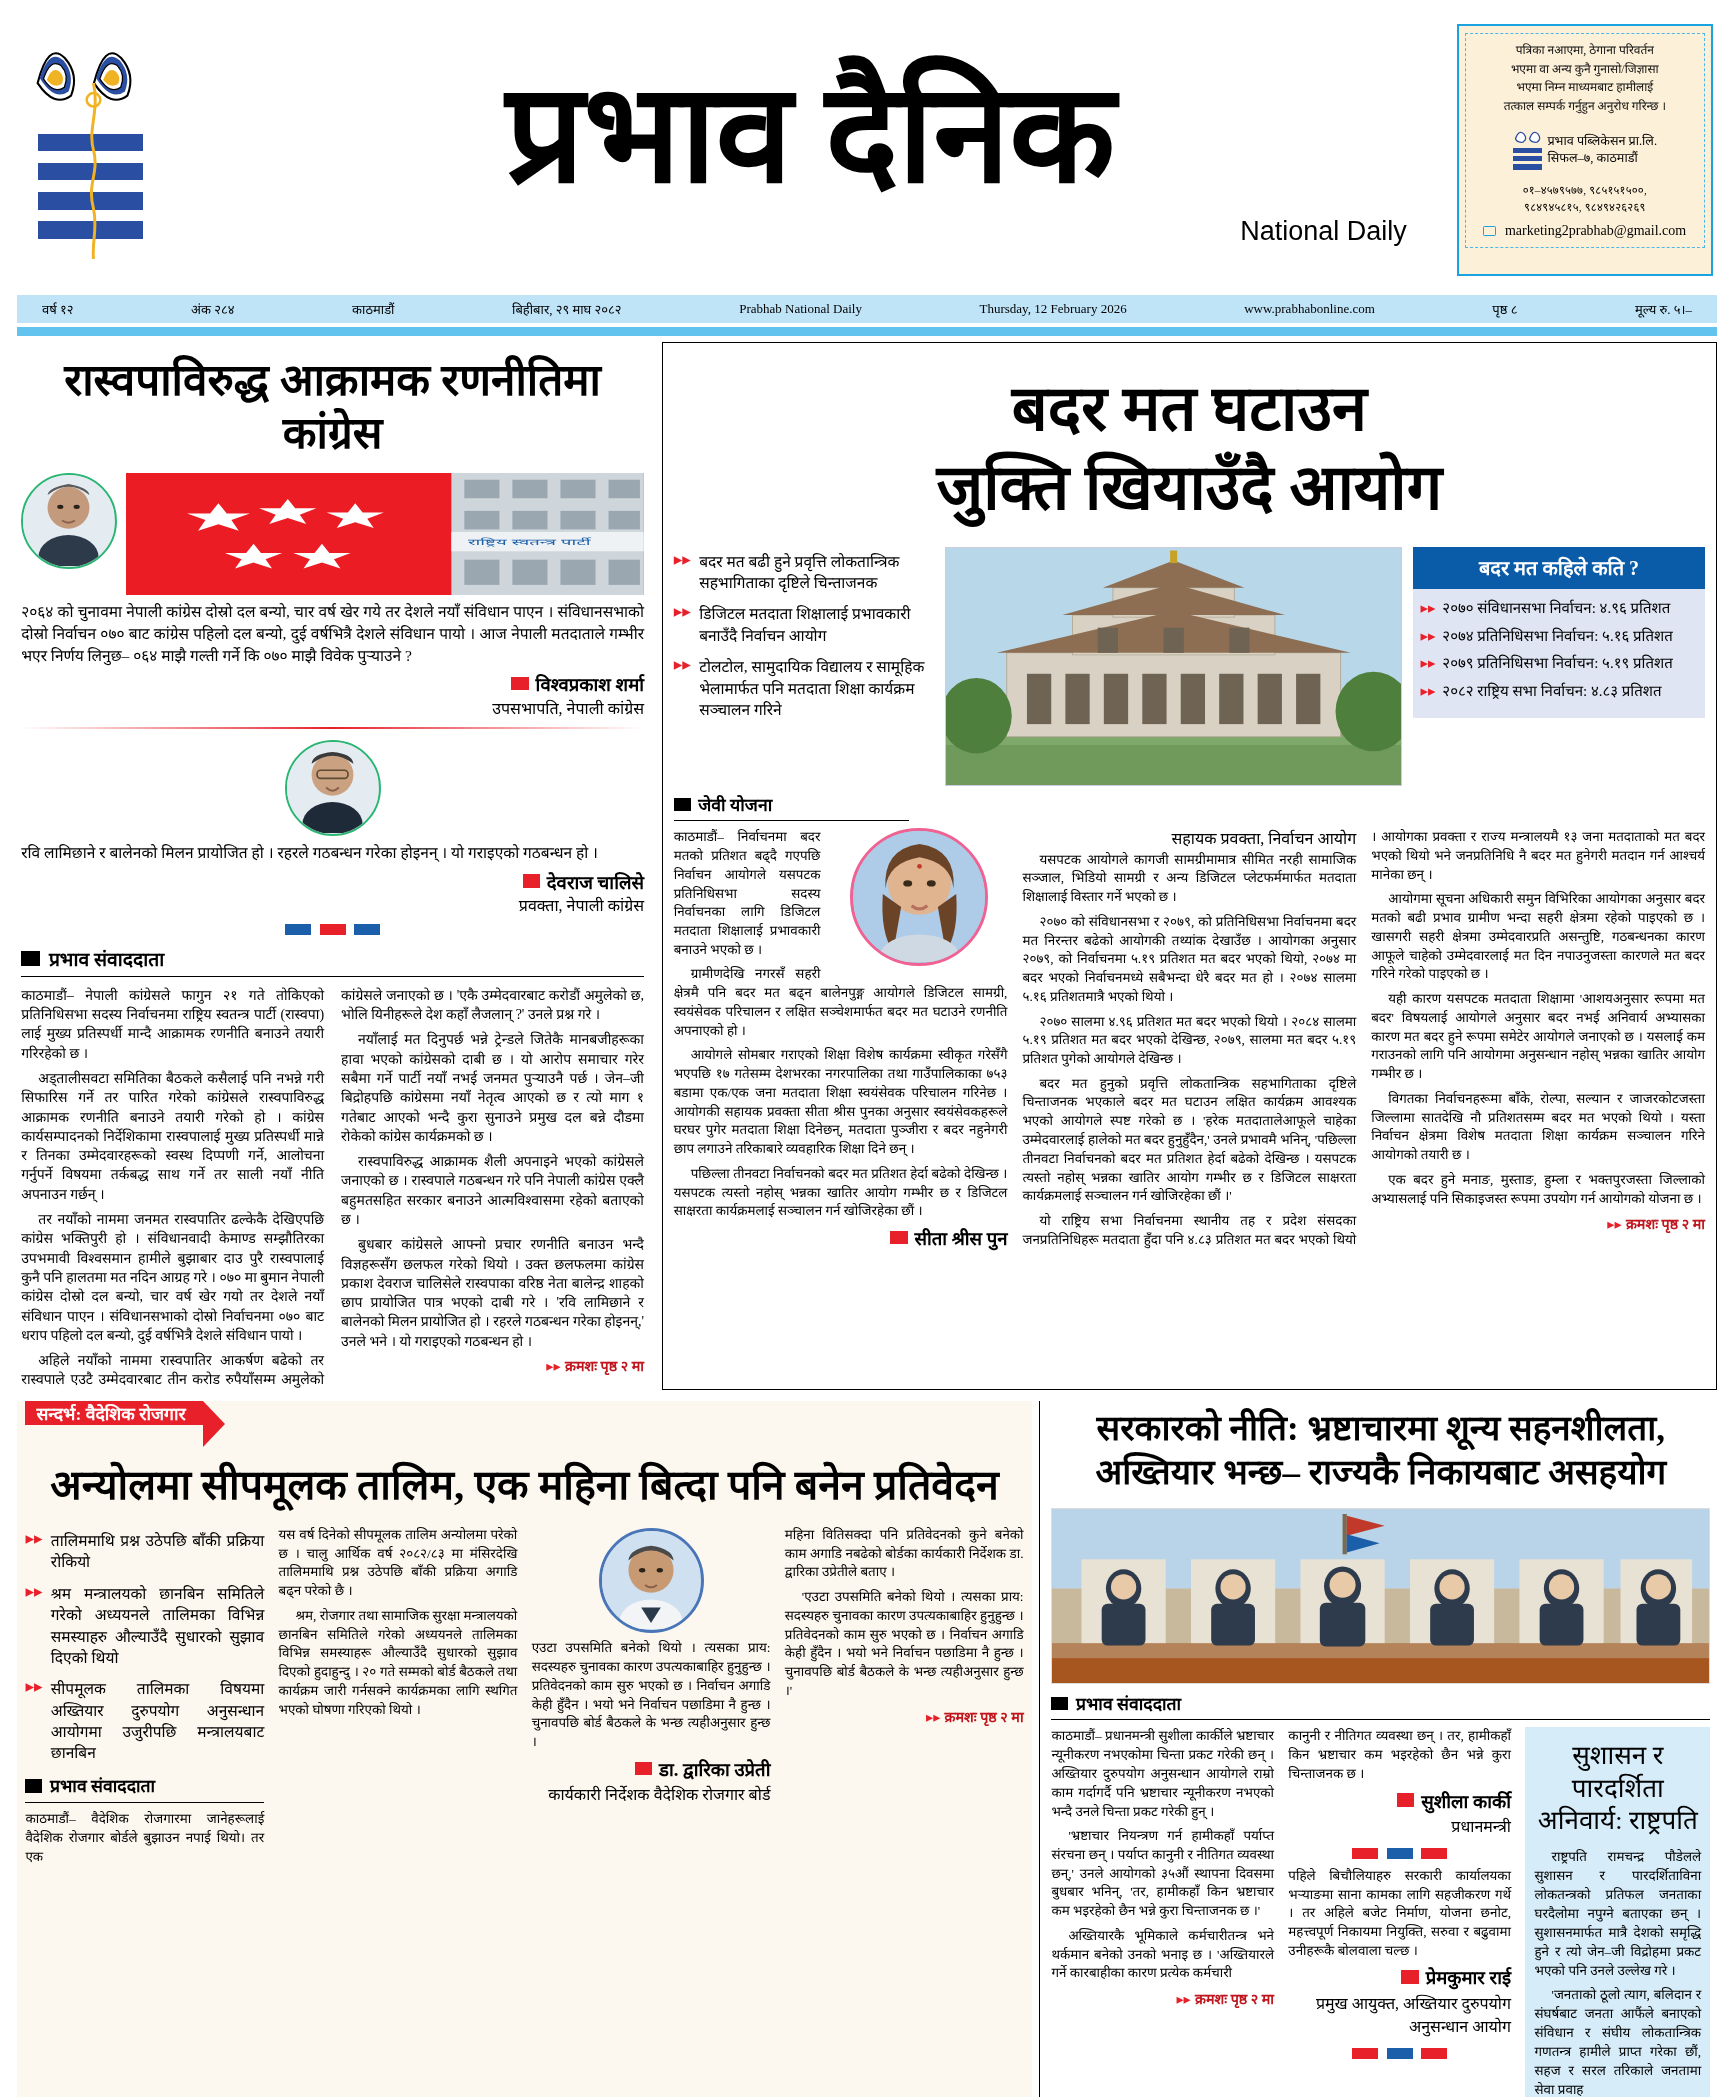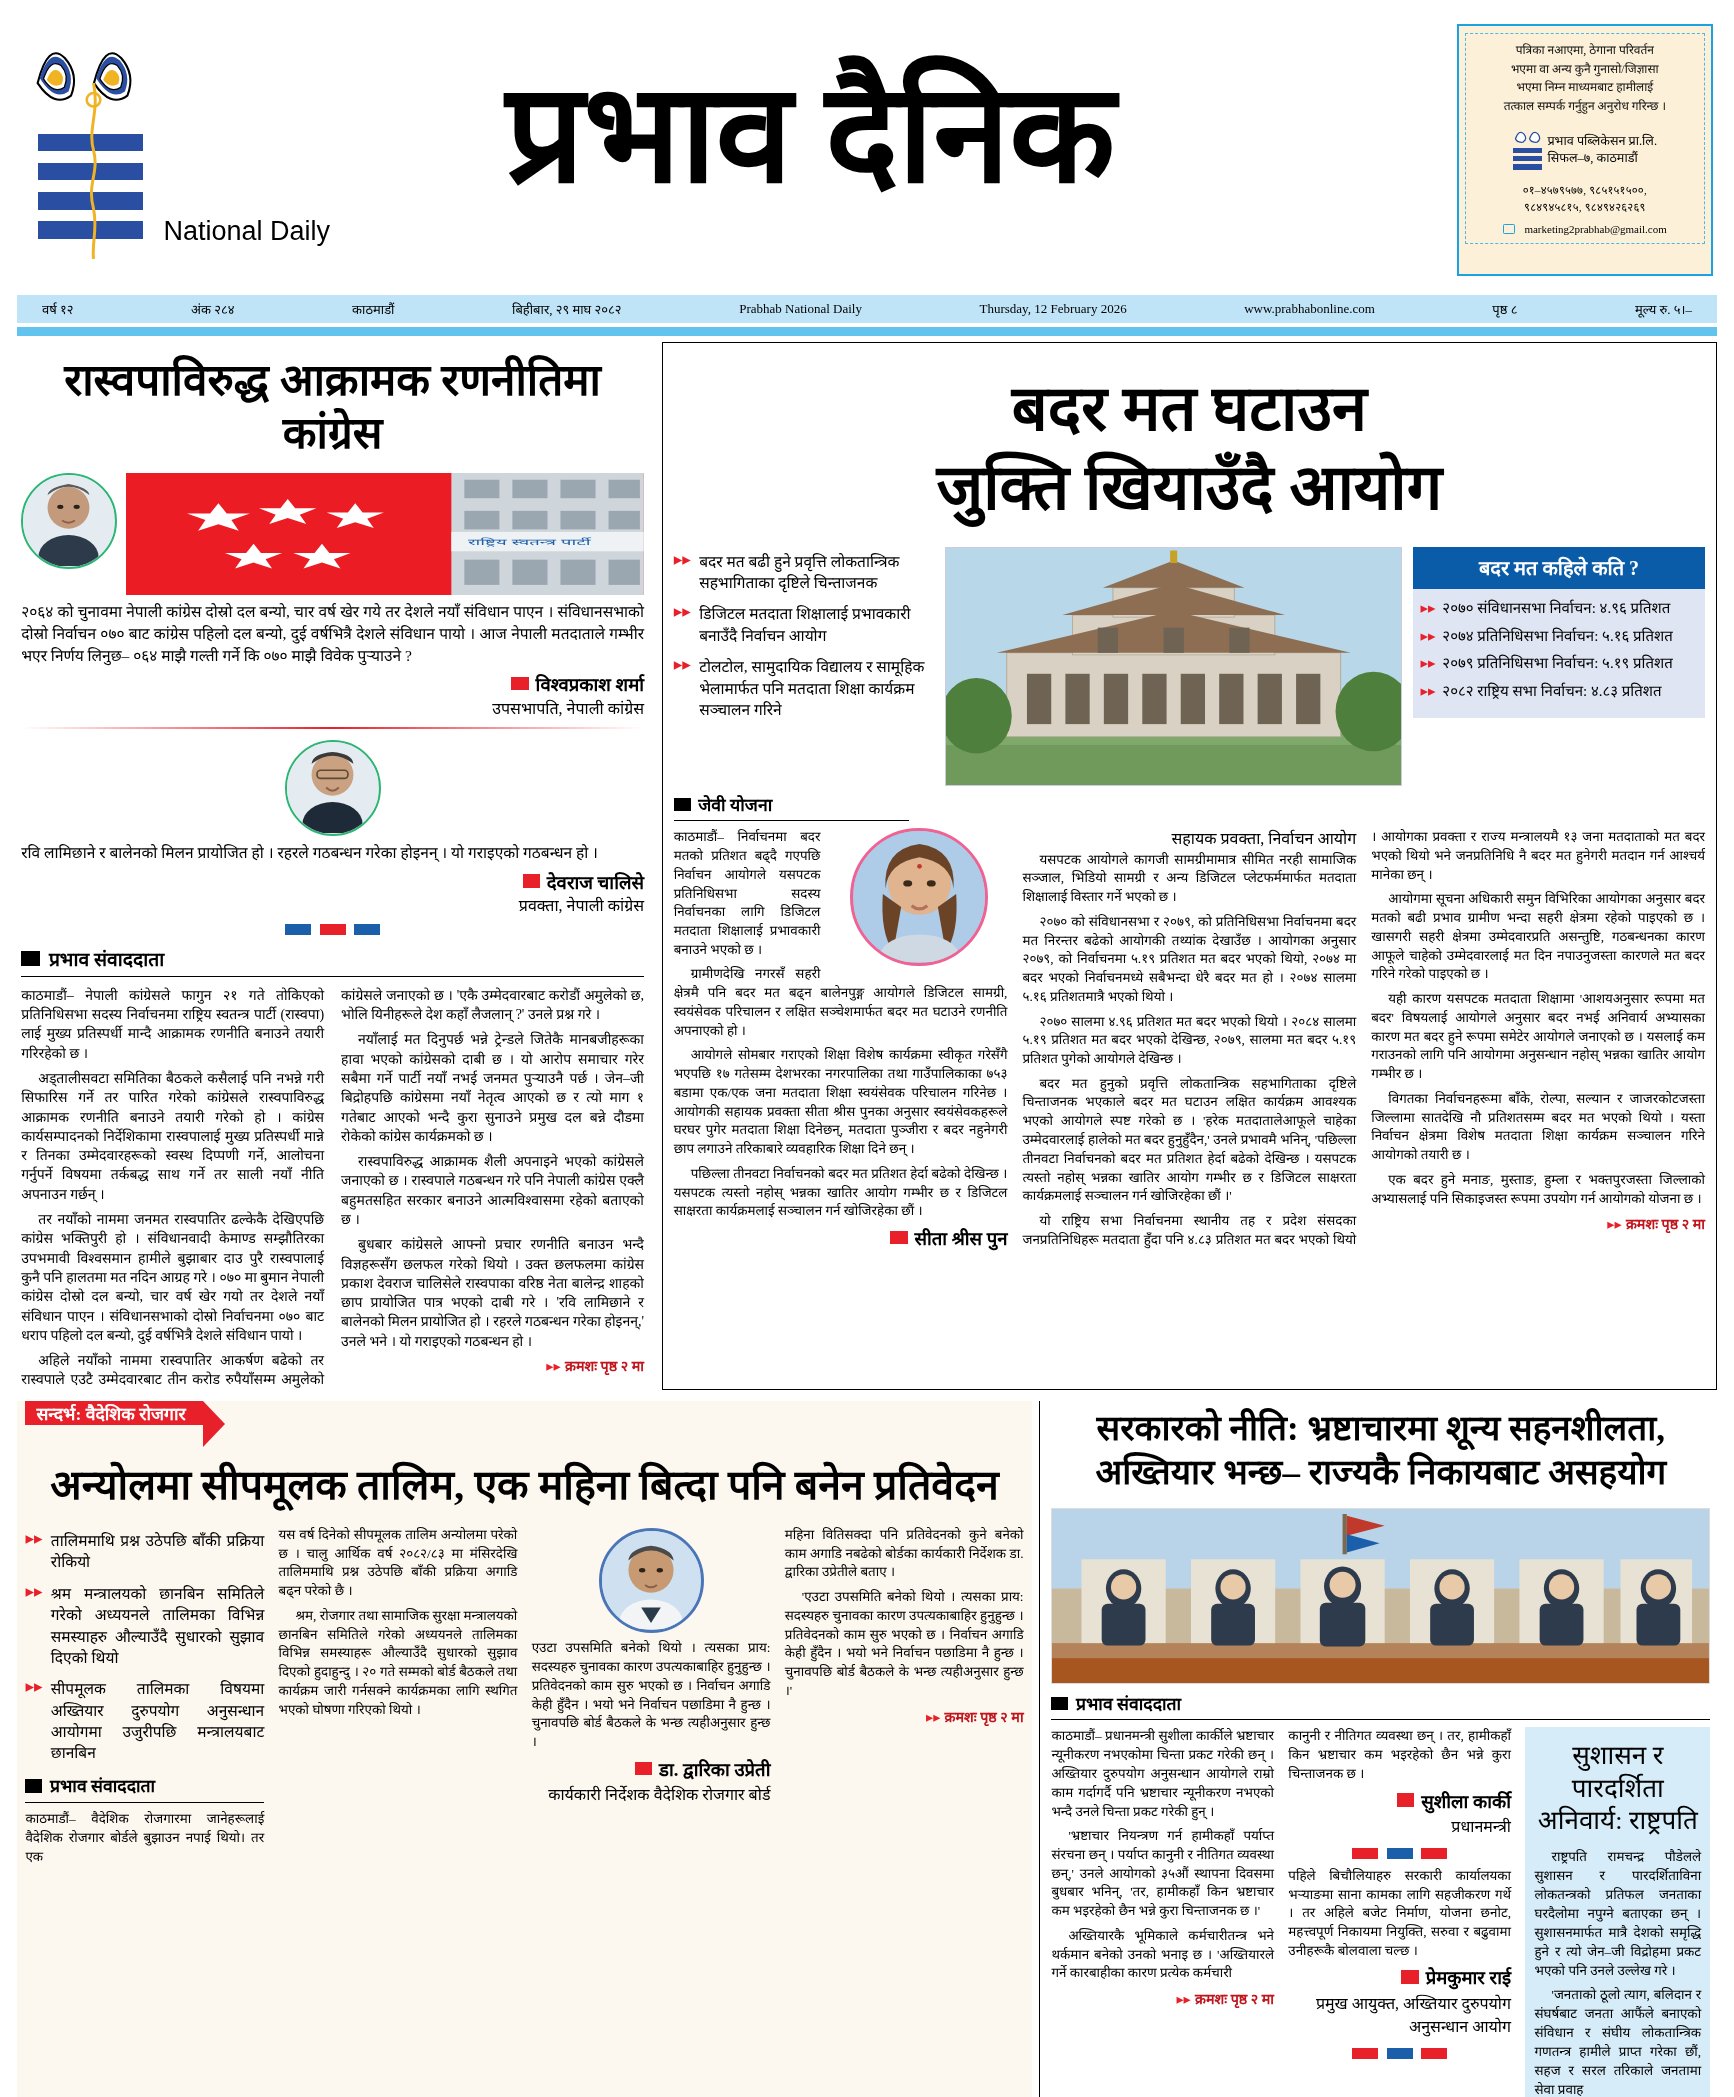--- a/index.html
+++ b/index.html
@@ -20,35 +20,35 @@
   .logo-bars { position:absolute; top:101px; left:12.6px; width:105px;}
   .logo-bar { height:17.6px; background:#2a4ea2; margin-bottom:11.7px; }
   .logo-snake { position:absolute; left:60px; top:50px; width:17px; height:176px; }
 
   .title-block { flex:1; text-align:center; position:relative; }
   .paper-title {
     font-family:"Liberation Serif", serif;
     font-weight:700; font-size:138px; line-height:0.95;
     letter-spacing:-0.8px; margin:16px; padding:0;
   }
-  .paper-subtitle { font-family:"Liberation Sans", sans-serif; font-size:27px; font-weight:400; text-align:left; padding-right:50px; margin-top:1.7px;}
+  .paper-subtitle { font-family:"Liberation Sans", sans-serif; font-size:27px; font-weight:400; text-align:right; padding-right:50px; margin-top:1.7px;}
 
   .ad-box {
     width:256px; min-height:252px; flex:0 0 auto; margin-right:4.2px;
     background:#fdf0d8; border:2.9px solid #1aa3e0; padding:6.7px 5.9px;
     text-align:center;
   }
   .ad-inner { border:1.3px dashed #4ab8e8; padding:7.6px 4.2px; height:100%; }
   .ad-line { font-size:12px; line-height:1.55; color:#111; font-family:"Liberation Serif", serif; }
   .ad-logo-row { display:flex; align-items:center; justify-content:center; gap:5.9px; margin-top:11px; }
   .ad-mini-logo { width:29px; }
   .ad-mini-bar { height:5.5px; background:#2a4ea2; margin:2.9px 0;}
   .ad-company { font-size:12.6px; line-height:1.35; text-align:left; }
   .ad-phones { font-size:11.3px; line-height:1.5; margin-top:9.2px; letter-spacing:0.2px;}
-  .ad-email { font-size:11px; margin-top:7.6px; display:flex; align-items:center; justify-content:center; gap:9px;}
+  .ad-email { font-size:14px; margin-top:7.6px; display:flex; align-items:center; justify-content:center; gap:9px;}
   .email-ic { width:12.6px;height:10px;border:0.8px solid #1aa3e0;border-radius:1.3px;display:inline-block;position:relative;}
 
   
   .infobar {
     background:#bfe4f8; margin:5.9px 17px 0 17px; height:28.5px;
     display:flex; align-items:center; justify-content:space-between;
     padding:0 25px; font-size:13px; font-family:"Liberation Serif", serif;
   }
   .infobar span { white-space:nowrap; }
   .rule-blue { margin:3.4px 17px 0 17px; height:9.2px; background:#62c3ef; }

